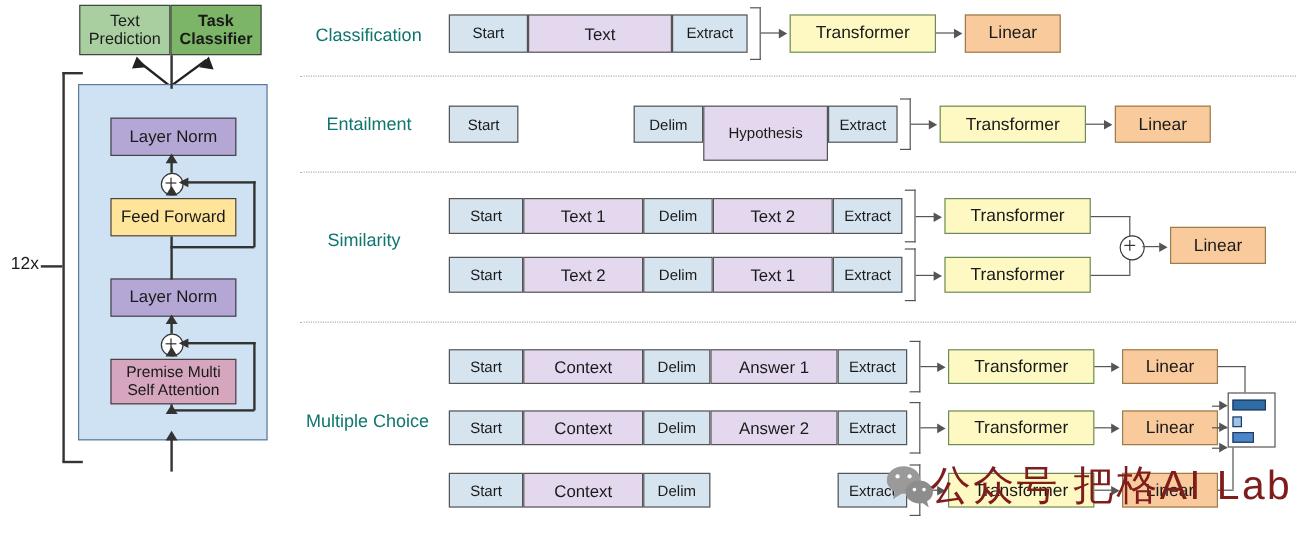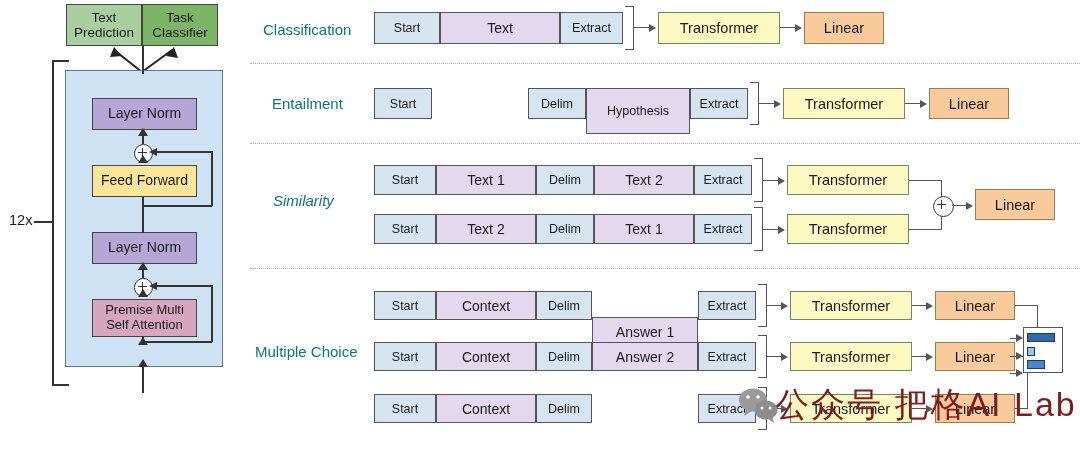--- a/index.html
+++ b/index.html
@@ -70,21 +70,21 @@
 </style>
 </head>
 <body>
 
 <div id="left-panel">
 
   <div class="box greenlight" style="left:66px;top:4px;width:76px;height:42px;font-size:13.5px;">
     <div><span>Text</span><br>
          <span>Prediction</span></div>
   </div>
-  <div class="box greendark" style="left:142px;top:4px;width:76px;height:42px;font-size:13.5px;">
+  <div class="box greendark" style="left:142px;top:4px;width:76px;height:42px;font-size:13.5px;font-weight:bold;">
     <div><span>Task</span><br>
          <span>Classifier</span></div>
   </div>
 
   <svg style="position:absolute;left:100px;top:44px;width:90px;height:30px;overflow:visible">
     <line x1="42" y1="28" x2="14" y2="6" stroke="#222" stroke-width="2"></line>
     <polygon points="14,3 22,12 10,13" fill="#222"></polygon>
     <line x1="42" y1="28" x2="72" y2="6" stroke="#222" stroke-width="2"></line>
     <polygon points="74,3 78,14 66,12" fill="#222"></polygon>
   </svg>
@@ -194,21 +194,21 @@
 
   <div class="node tf" style="left:533px;top:88px;width:122px;height:31px;">
     <span>Transformer</span>
     </div>
   <div class="wire h" style="left:655px;top:103px;width:17px;"></div>
   <div class="ar" style="left:670px;top:100px;"></div>
   <div class="node lin" style="left:679px;top:88px;width:80px;height:31px;">
     <span>Linear</span>
     </div>
 
-  <div class="rowlabel" style="left:23px;top:192px;font-style:italic;">Similarity</div>
+  <div class="rowlabel" style="left:23px;top:192px;">Similarity</div>
 
   <div class="tok special" style="left:124px;top:165px;width:62px;height:30px;">
     <span>Start</span>
     </div>
   <div class="tok content" style="left:186px;top:165px;width:100px;height:30px;font-size:14px;">
     <span>Text 1</span>
     </div>
   <div class="tok special" style="left:286px;top:165px;width:58px;height:30px;">
     <span>Delim</span>
     </div>
@@ -263,21 +263,21 @@
 
   <div class="tok special" style="left:124px;top:291px;width:62px;height:29px;">
     <span>Start</span>
     </div>
   <div class="tok content" style="left:186px;top:291px;width:100px;height:29px;font-size:14px;">
     <span>Context</span>
     </div>
   <div class="tok special" style="left:286px;top:291px;width:56px;height:29px;">
     <span>Delim</span>
     </div>
-  <div class="tok content" style="left:342px;top:291px;width:106px;height:29px;font-size:14px;margin-top:26px;">
+  <div class="tok content" style="left:342px;top:291px;width:106px;height:29px;font-size:14px;">
     <span>Answer 1</span>
     </div>
   <div class="tok special" style="left:448px;top:291px;width:58px;height:29px;">
     <span>Extract</span>
     </div>
   <div class="brk" style="left:508px;top:284px;width:9px;height:43px;"></div>
   <div class="wire h" style="left:517px;top:305px;width:16px;"></div>
   <div class="ar" style="left:531px;top:302px;"></div>
   <div class="node tf" style="left:540px;top:291px;width:122px;height:29px;">
     <span>Transformer</span>

